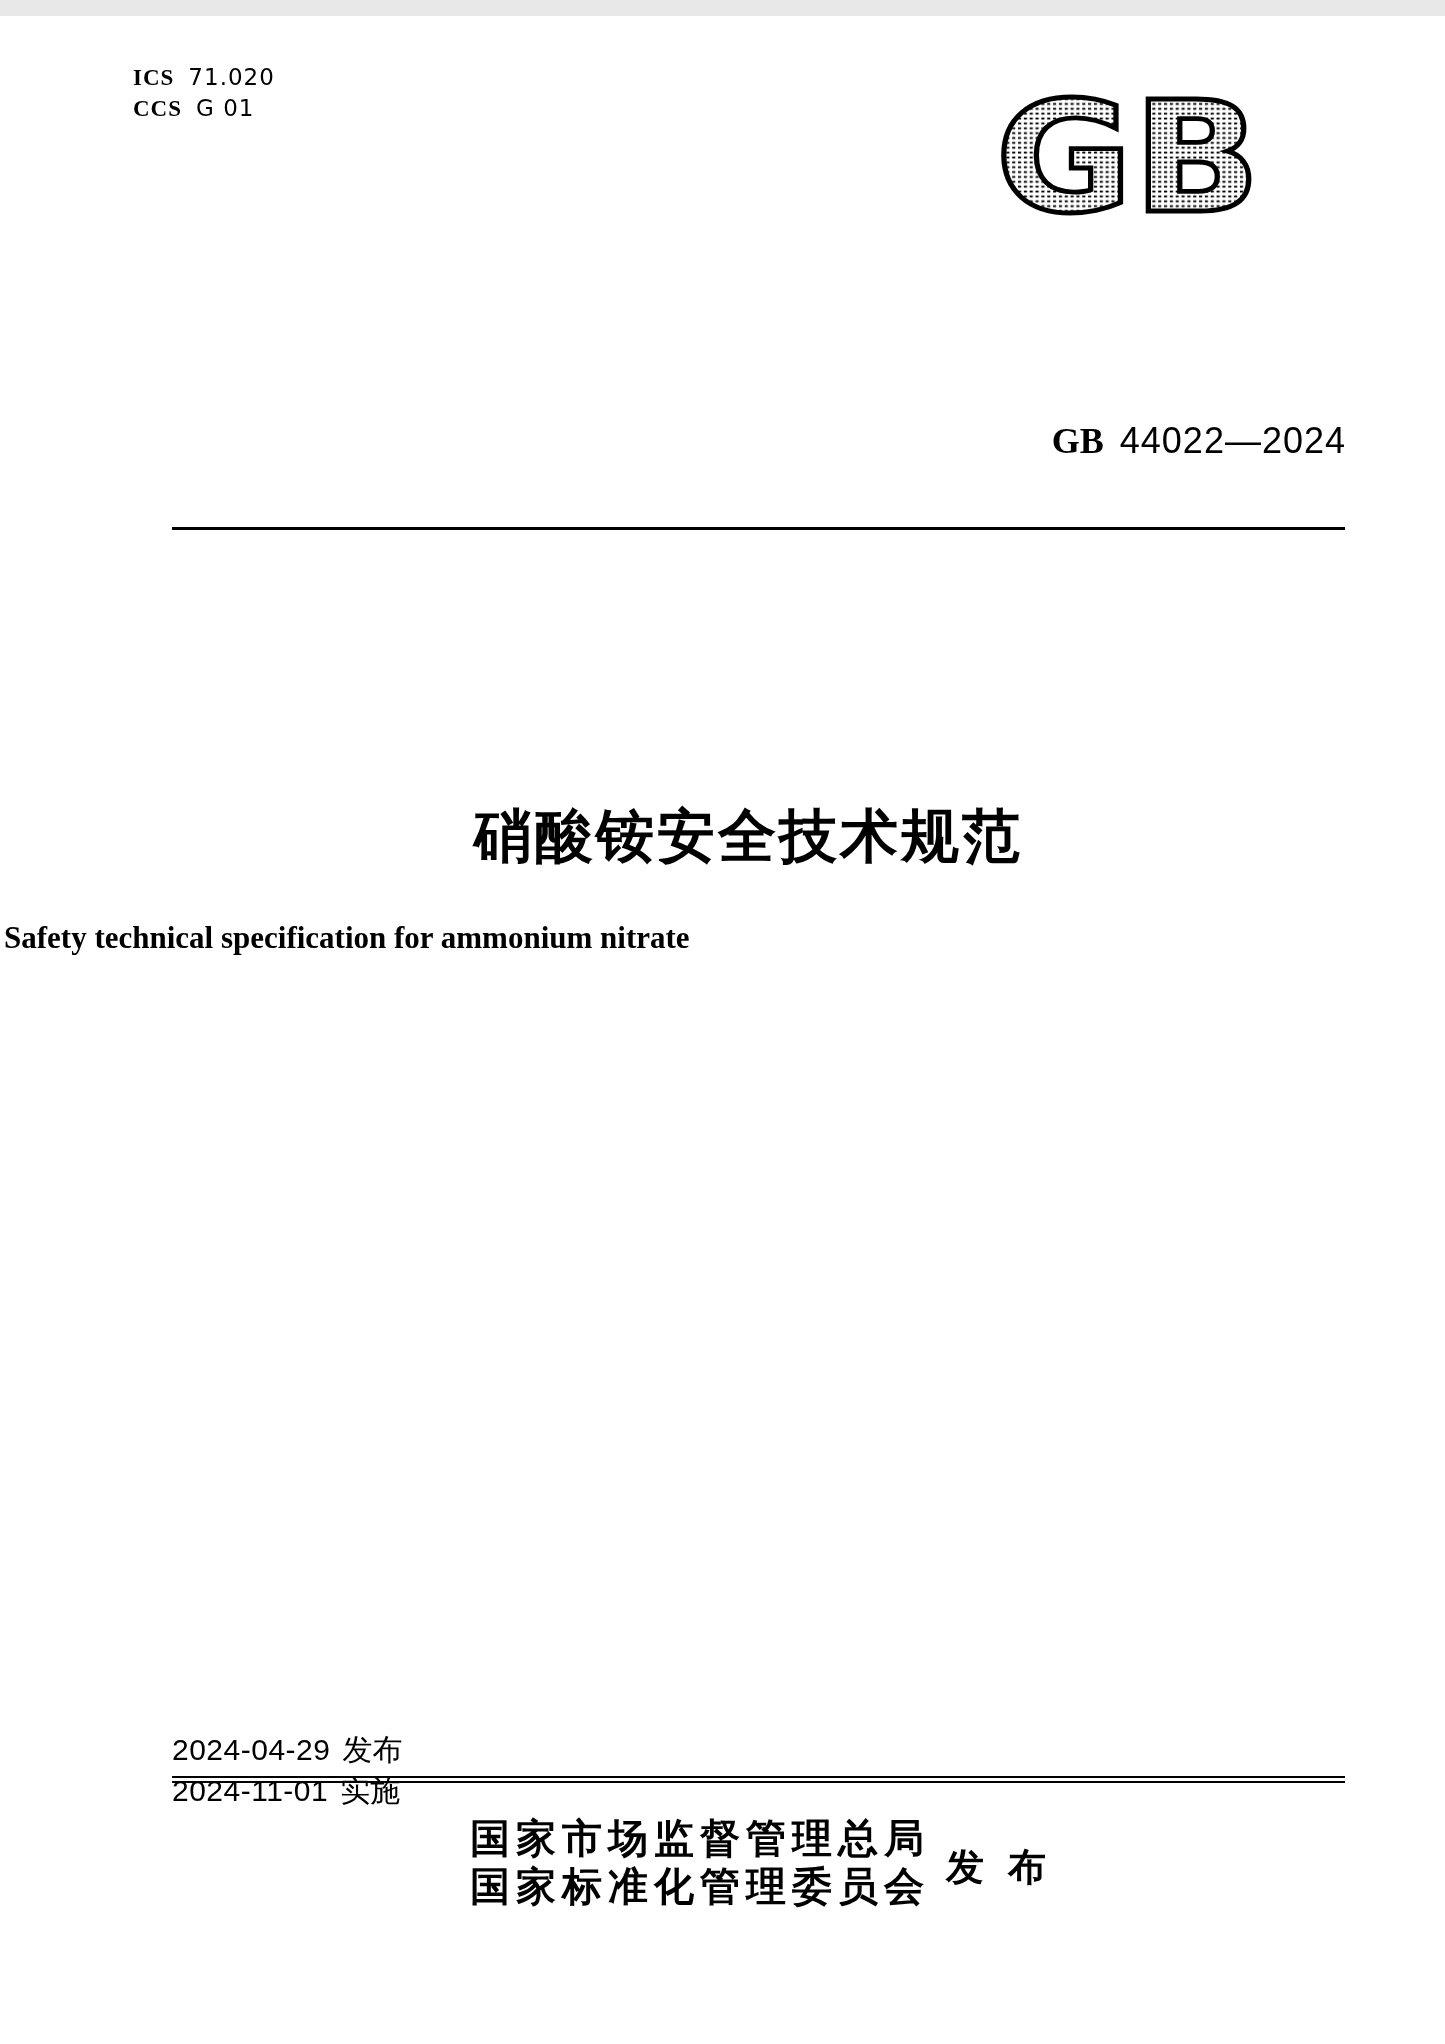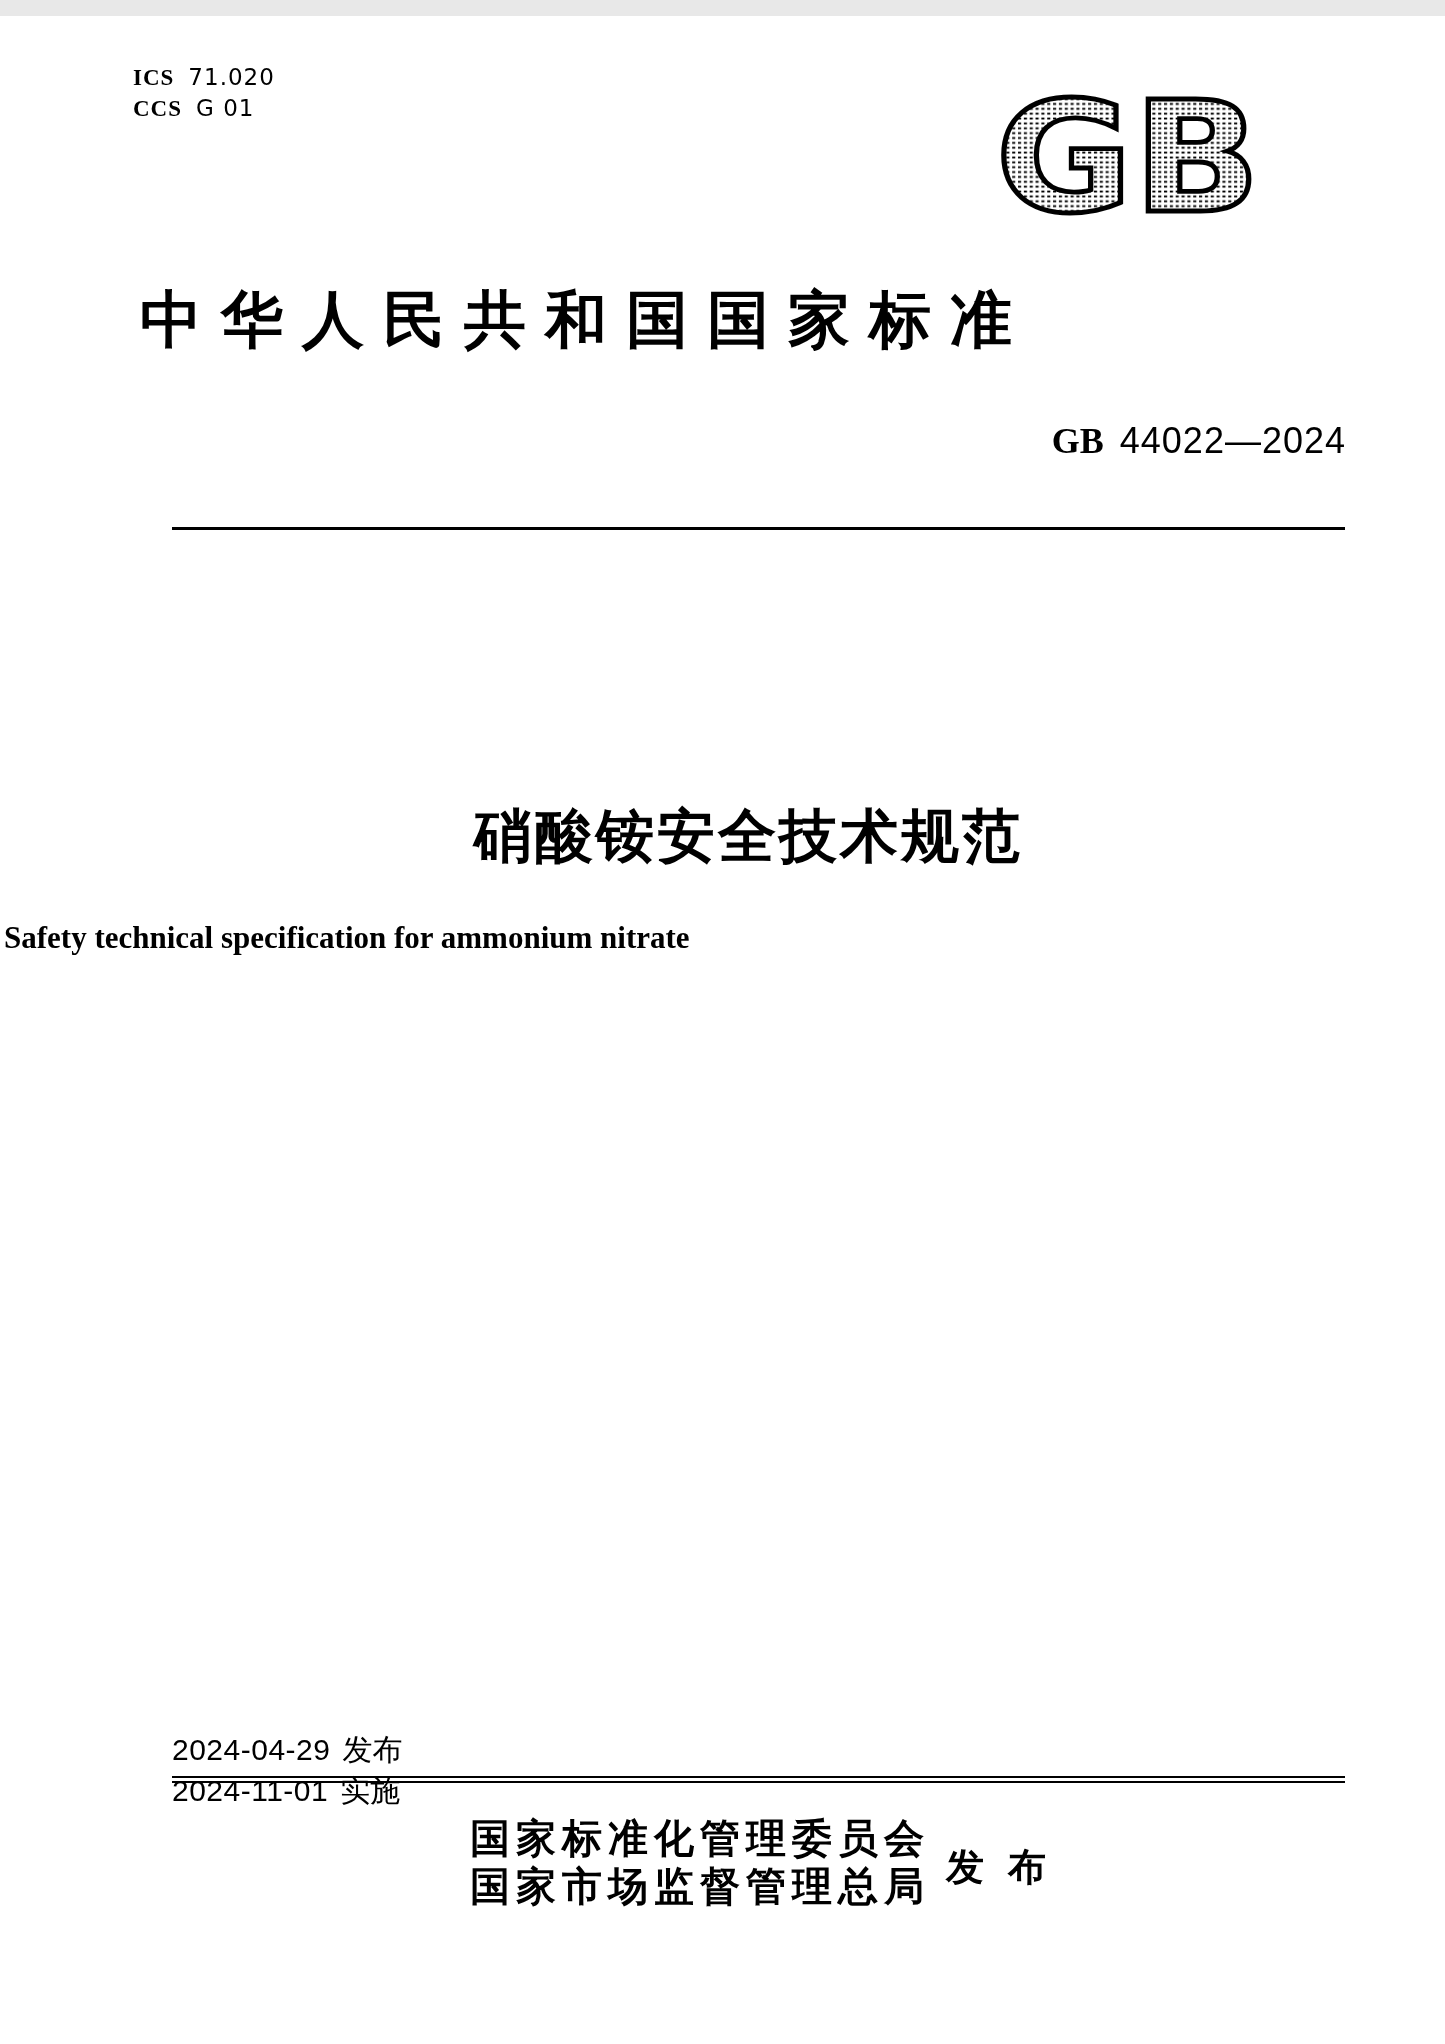--- a/index.html
+++ b/index.html
@@ -188,21 +188,20 @@
   <svg class="gb-logo" viewBox="0 0 300 160" aria-hidden="true">
     <defs>
       <pattern id="halftone" width="6" height="5" patternUnits="userSpaceOnUse">
         <rect width="6" height="5" fill="#ffffff"></rect>
         <rect x="1" y="1.6" width="3.2" height="1.9" fill="#000000"></rect>
       </pattern>
     </defs>
     <text x="150" y="138" text-anchor="middle" font-family="'DejaVu Sans', sans-serif" font-weight="bold" font-size="158" textLength="272" lengthAdjust="spacingAndGlyphs" fill="url(#halftone)" stroke="#000000" stroke-width="5">GB</text>
   </svg>
 
-  <div class="masthead-title">中华人民共和国国家标准</div>
 
   <div class="std-code">
     <span class="prefix">GB</span>
     <span class="number">44022—2024</span>
   </div>
 
   <div class="rule-top"></div>
 
   <div class="title-cn">硝酸铵安全技术规范</div>
   <div class="title-en">Safety technical specification for ammonium nitrate</div>
@@ -212,18 +211,18 @@
       <span class="date">2024-04-29</span><span class="dlabel">发布</span>
     </div>
     <div class="date-right">
       <span class="date">2024-11-01</span><span class="dlabel">实施</span>
     </div>
   </div>
 
   <div class="rule-bottom"></div>
 
   <div class="issuer-block">
+    <div>国家市场监督管理总局</div>
     <div>国家标准化管理委员会</div>
-    <div>国家市场监督管理总局</div>
   </div>
   <div class="publish-label">发布</div>
 
 </div>
 
 </body></html>

